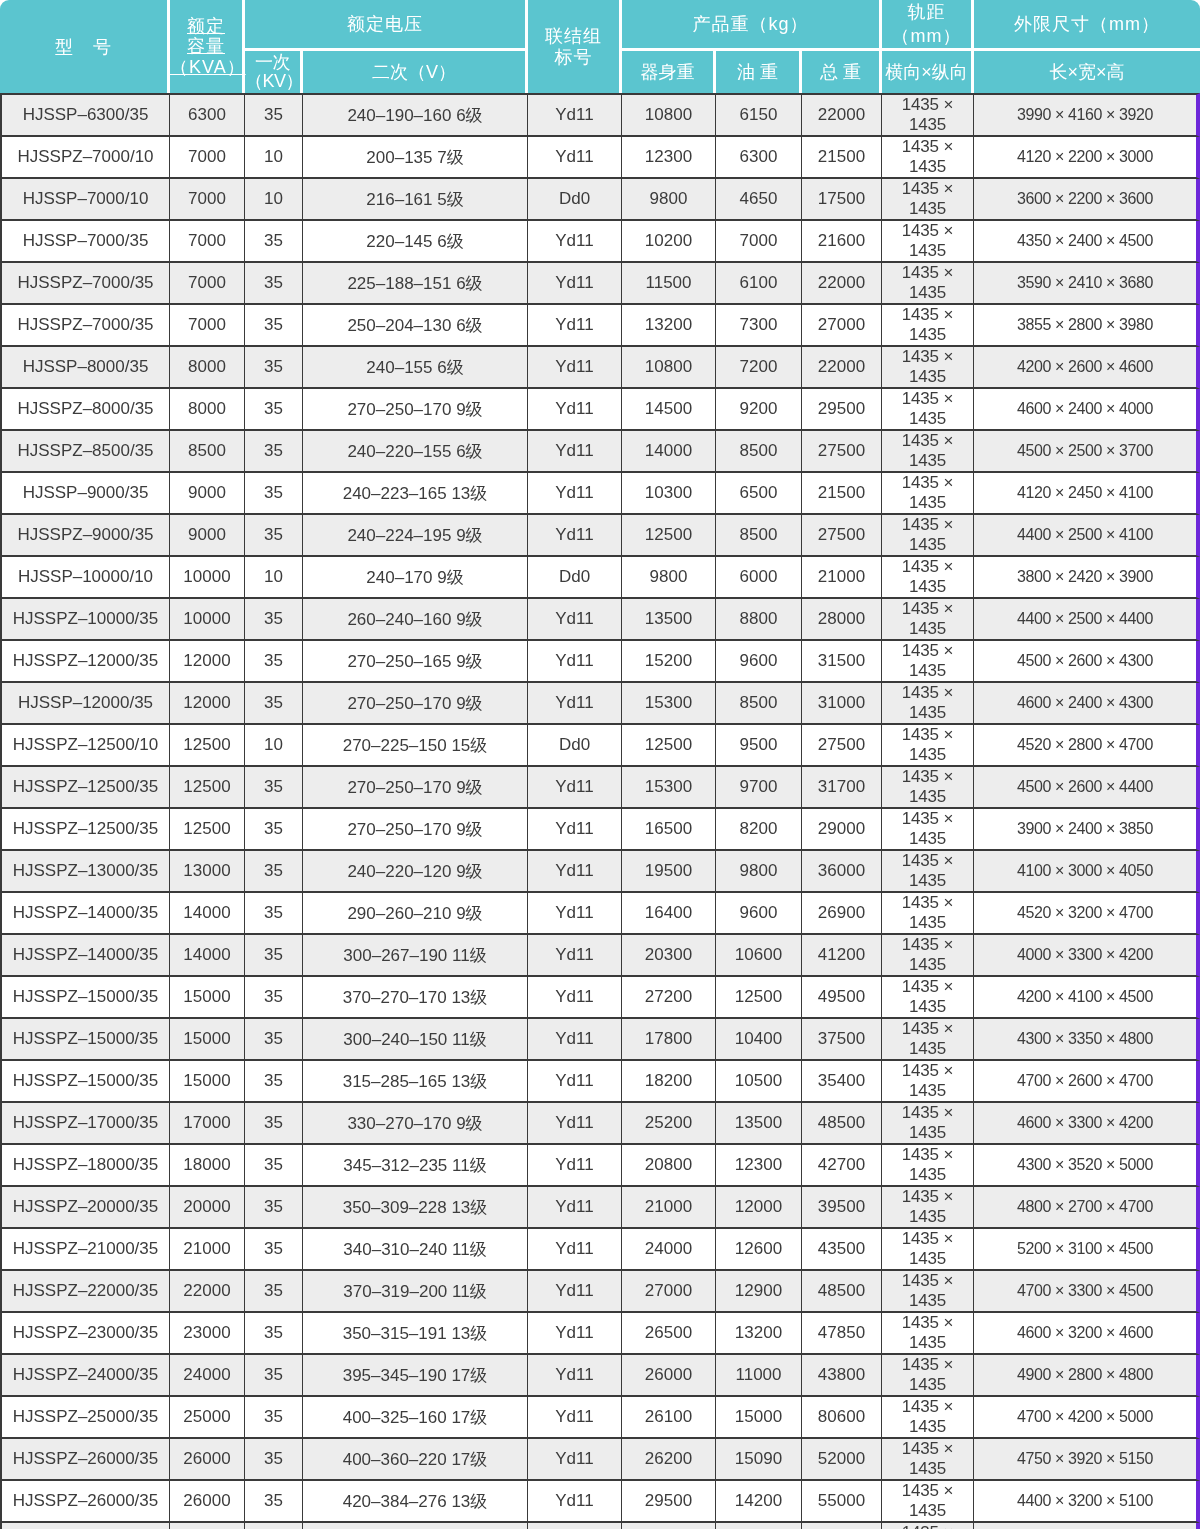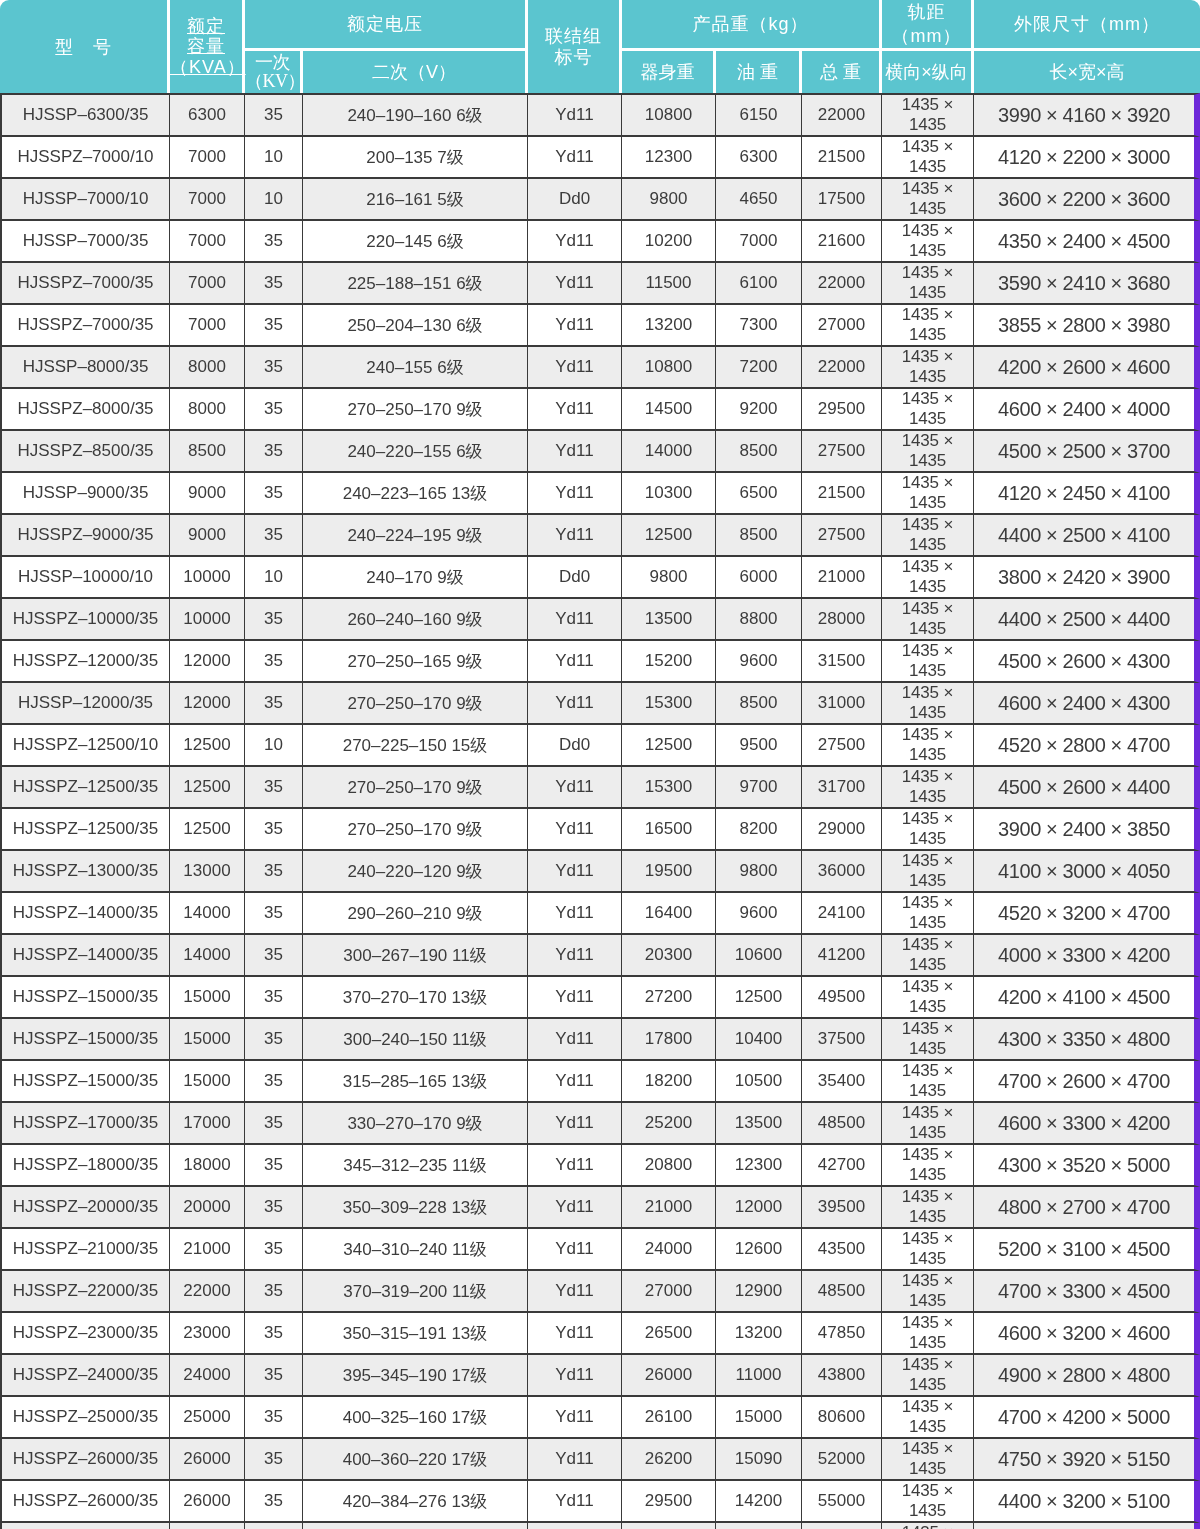--- a/index.html
+++ b/index.html
@@ -11,32 +11,32 @@
     text-align:center;vertical-align:middle;
     white-space:pre-line;padding:0;
   }
   thead th{border-right:3px solid #ffffff;}
   thead tr th:last-child{border-right:none;margin-top:12px;}
   thead th.gap-b{border-bottom:3px solid #ffffff;}
   thead tr.hrow1 th{height:31px;font-size:18px;letter-spacing:1px;}
   thead tr.hrow2 th{height:42px;font-size:18px;}
   thead th.stack3{font-size:16.5px;line-height:1.12;letter-spacing:0;text-decoration:underline;}
   thead th.stack2{font-size:17px;line-height:1.15;letter-spacing:0;font-family:Liberation Serif, serif;}
-  thead th.squeeze{font-size:15.5px;line-height:1.05;letter-spacing:-0.5px;font-family:Liberation Serif, serif;}
+  thead th.squeeze{font-size:15.5px;line-height:1.05;letter-spacing:-0.5px;}
   thead tr:first-child th:first-child{border-top-left-radius:9px;}
   thead tr:first-child th:last-child{border-top-right-radius:9px;}
   
   tbody td{
     height:34px;text-align:center;vertical-align:middle;
     font-size:17px;color:#3c3c3c;padding:0 2px;
     border-right:1px solid #3a3a3a;border-bottom:2px solid #3a3a3a;
     overflow:hidden;
   }
   tbody td:first-child{border-left:2px solid #3a3a3a;}
-  tbody td:last-child{border-right:6px solid #6d28d9;font-size:20px;letter-spacing:-0.4px;}
+  tbody td:last-child{border-right:4px solid #6d28d9;font-size:16px;letter-spacing:-0.4px;}
   tbody td:nth-child(9){letter-spacing:-0.2px;}
   tbody tr:first-child td{border-top:2px solid #3a3a3a;}
   tbody tr:nth-child(odd){background:#ededed;}
   tbody tr:nth-child(even){background:#ffffff;}
 </style>
 </head>
 <body>
 
 <table>
   <colgroup>
@@ -305,21 +305,21 @@
         <td>4100 × 3000 × 4050</td>
       </tr>
       <tr>
         <td>HJSSPZ–14000/35</td>
         <td>14000</td>
         <td>35</td>
         <td>290–260–210  9级</td>
         <td>Yd11</td>
         <td>16400</td>
         <td>9600</td>
-        <td>24100</td>
+        <td>26900</td>
         <td>1435 × 1435</td>
         <td>4520 × 3200 × 4700</td>
       </tr>
       <tr>
         <td>HJSSPZ–14000/35</td>
         <td>14000</td>
         <td>35</td>
         <td>300–267–190  11级</td>
         <td>Yd11</td>
         <td>20300</td>

